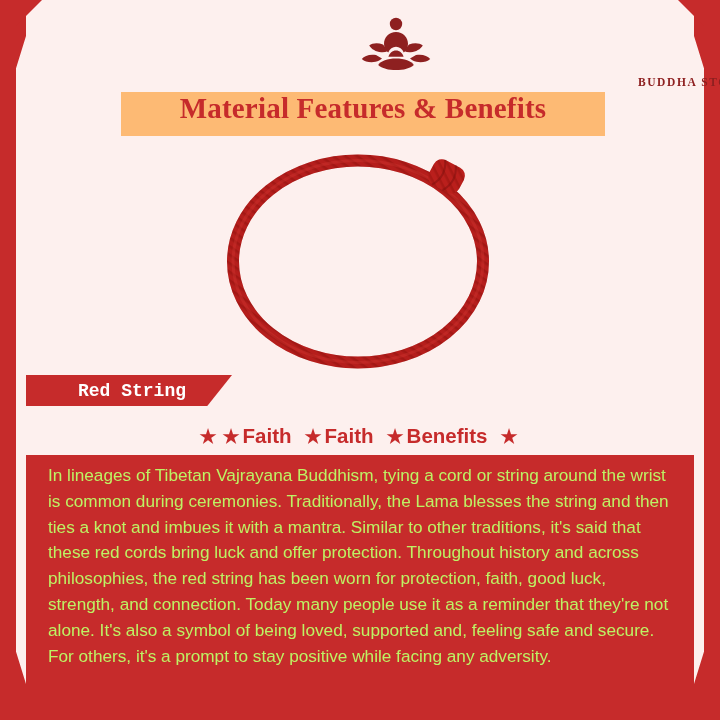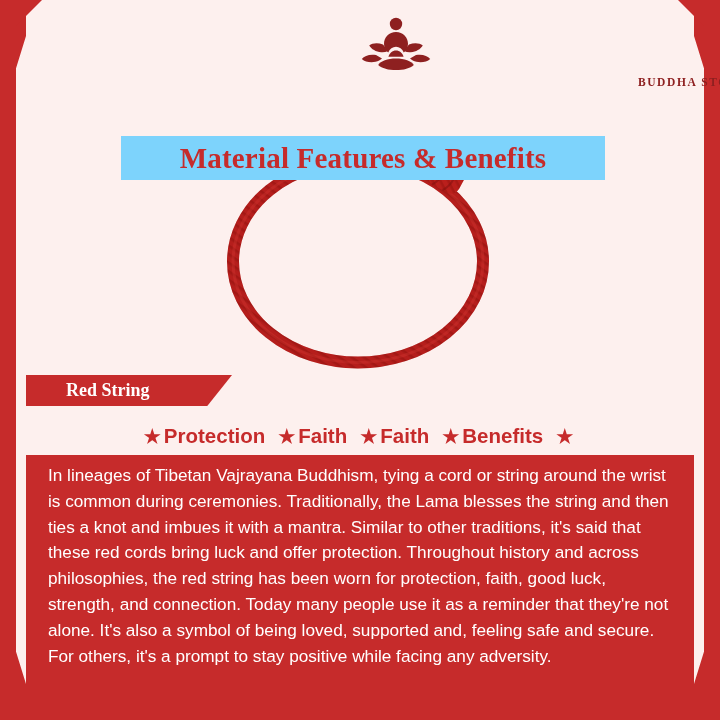--- a/index.html
+++ b/index.html
@@ -91,26 +91,25 @@
     font-weight: bold;
   }
 
   
   .title-bar {
     position: absolute;
     top: 92px;
     left: 121px;
     width: 484px;
     height: 44px;
-    background: #7dd3fc;
+    background: #fdba74;
     display: flex;
-    align-items: center;
+    align-items: flex-start;
     justify-content: center;
     z-index: 3;
-    margin-top: 44px;
   }
   .title-text {
     color: #c62b2b;
     font-size: 29px;
     font-weight: bold;
     font-family: "Liberation Serif", serif;
     letter-spacing: 0.2px;
   }
 
   
@@ -140,22 +139,22 @@
     background: #c62b2b;
     display: flex;
     align-items: center;
     z-index: 4;
     clip-path: polygon(0 0, 100% 0, 88% 100%, 0 100%);
   }
   .label-ribbon .ribbon-text {
     color: #ffffff;
     font-size: 18px;
     font-weight: bold;
-    padding-left: 40px;
-    font-family: Liberation Serif, serif;
+    padding-left: 52px;
+    font-family: Liberation Mono, monospace;
   }
 
   
   .keywords {
     position: absolute;
     top: 418px;
     left: 26px;
     width: 668px;
     height: 36px;
     display: flex;
@@ -192,21 +191,21 @@
     top: 455px;
     left: 26px;
     width: 668px;
     bottom: 0;
     background: #c62b2b;
     z-index: 3;
     padding: 8px 22px 0 22px;
     box-sizing: border-box;
   }
   .body-text {
-    color: #ffffff;
+    color: #bef264;
     font-size: 17.2px;
     line-height: 1.50;
     font-family: "Liberation Sans", sans-serif;
     text-align: left;
     margin: 0;
   }
 </style>
 </head>
 <body>
 
@@ -261,21 +260,20 @@
     </svg>
   </div>
 
   <div class="label-ribbon">
     <span class="ribbon-text">Red String</span>
   </div>
 
   <div class="keywords">
     <span class="kw">
       <span class="star">★</span>
-      <span class="kw-label">Protection</span>
     </span>
     <span class="kw">
       <span class="star">★</span>
       <span class="kw-label">Faith</span>
     </span>
     <span class="kw">
       <span class="star">★</span>
       <span class="kw-label">Faith</span>
     </span>
     <span class="kw">

